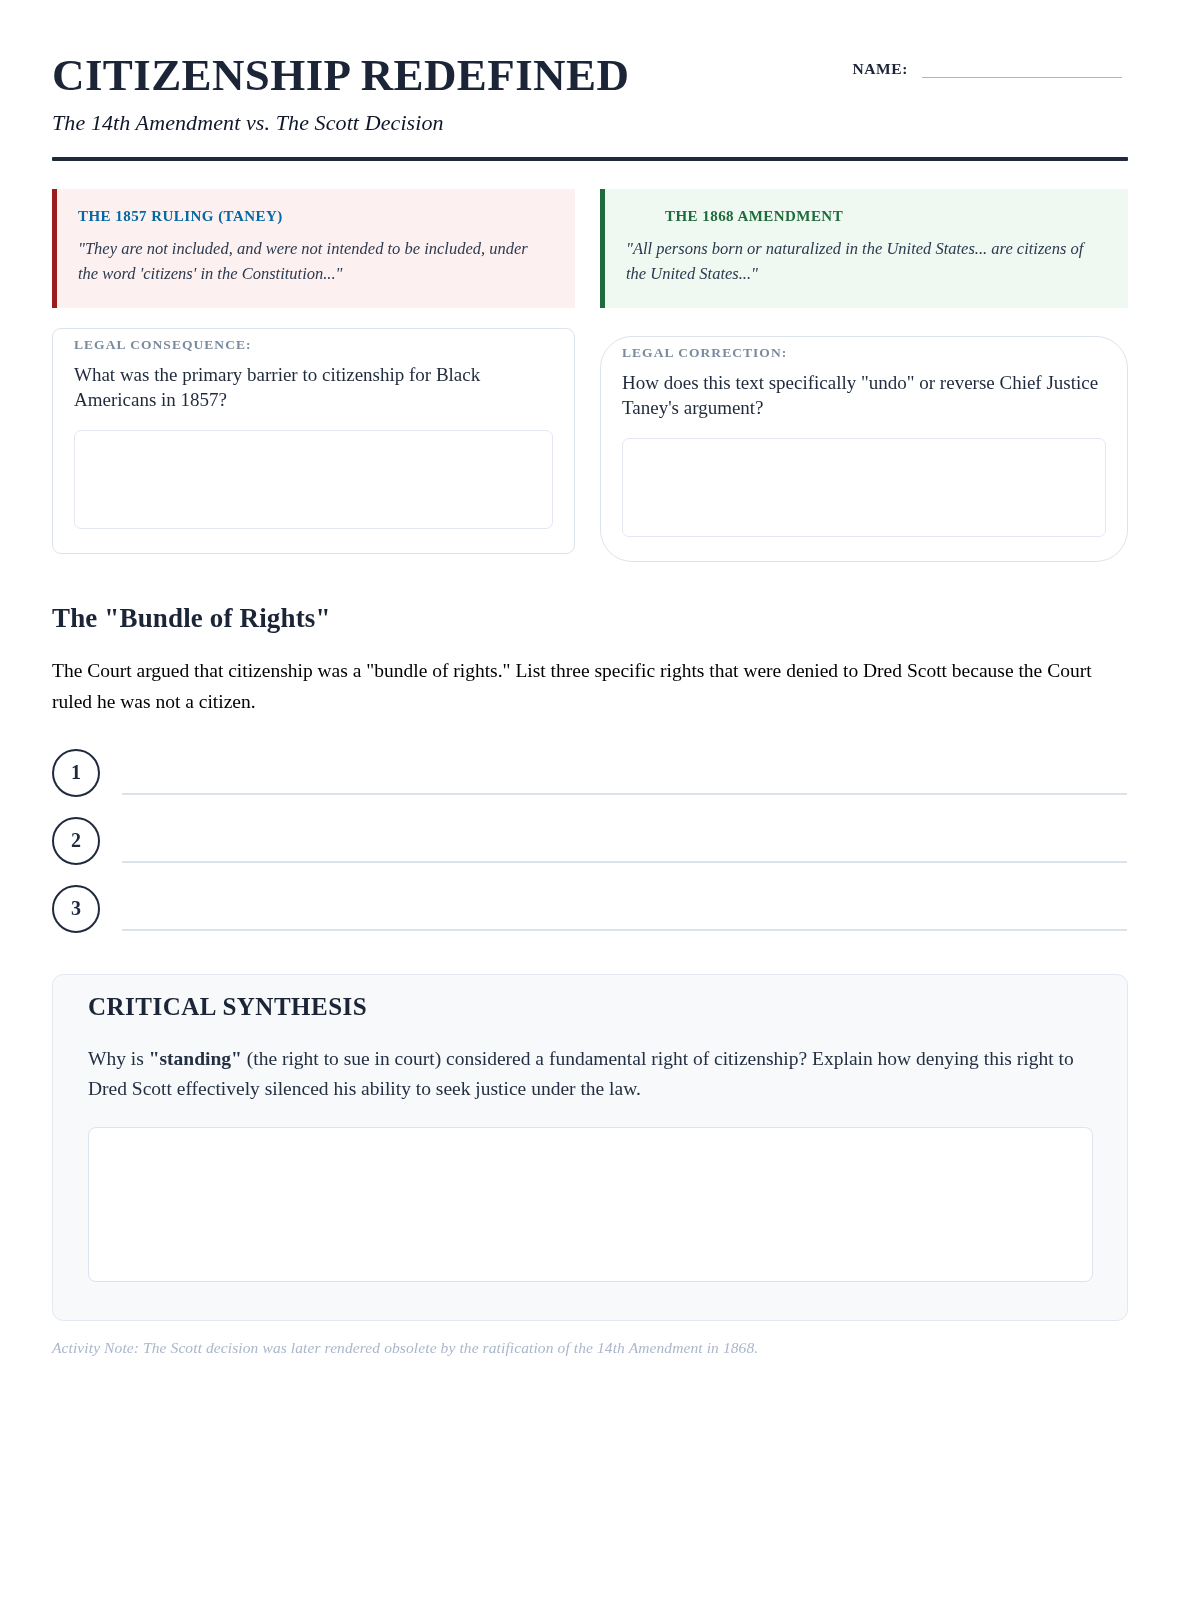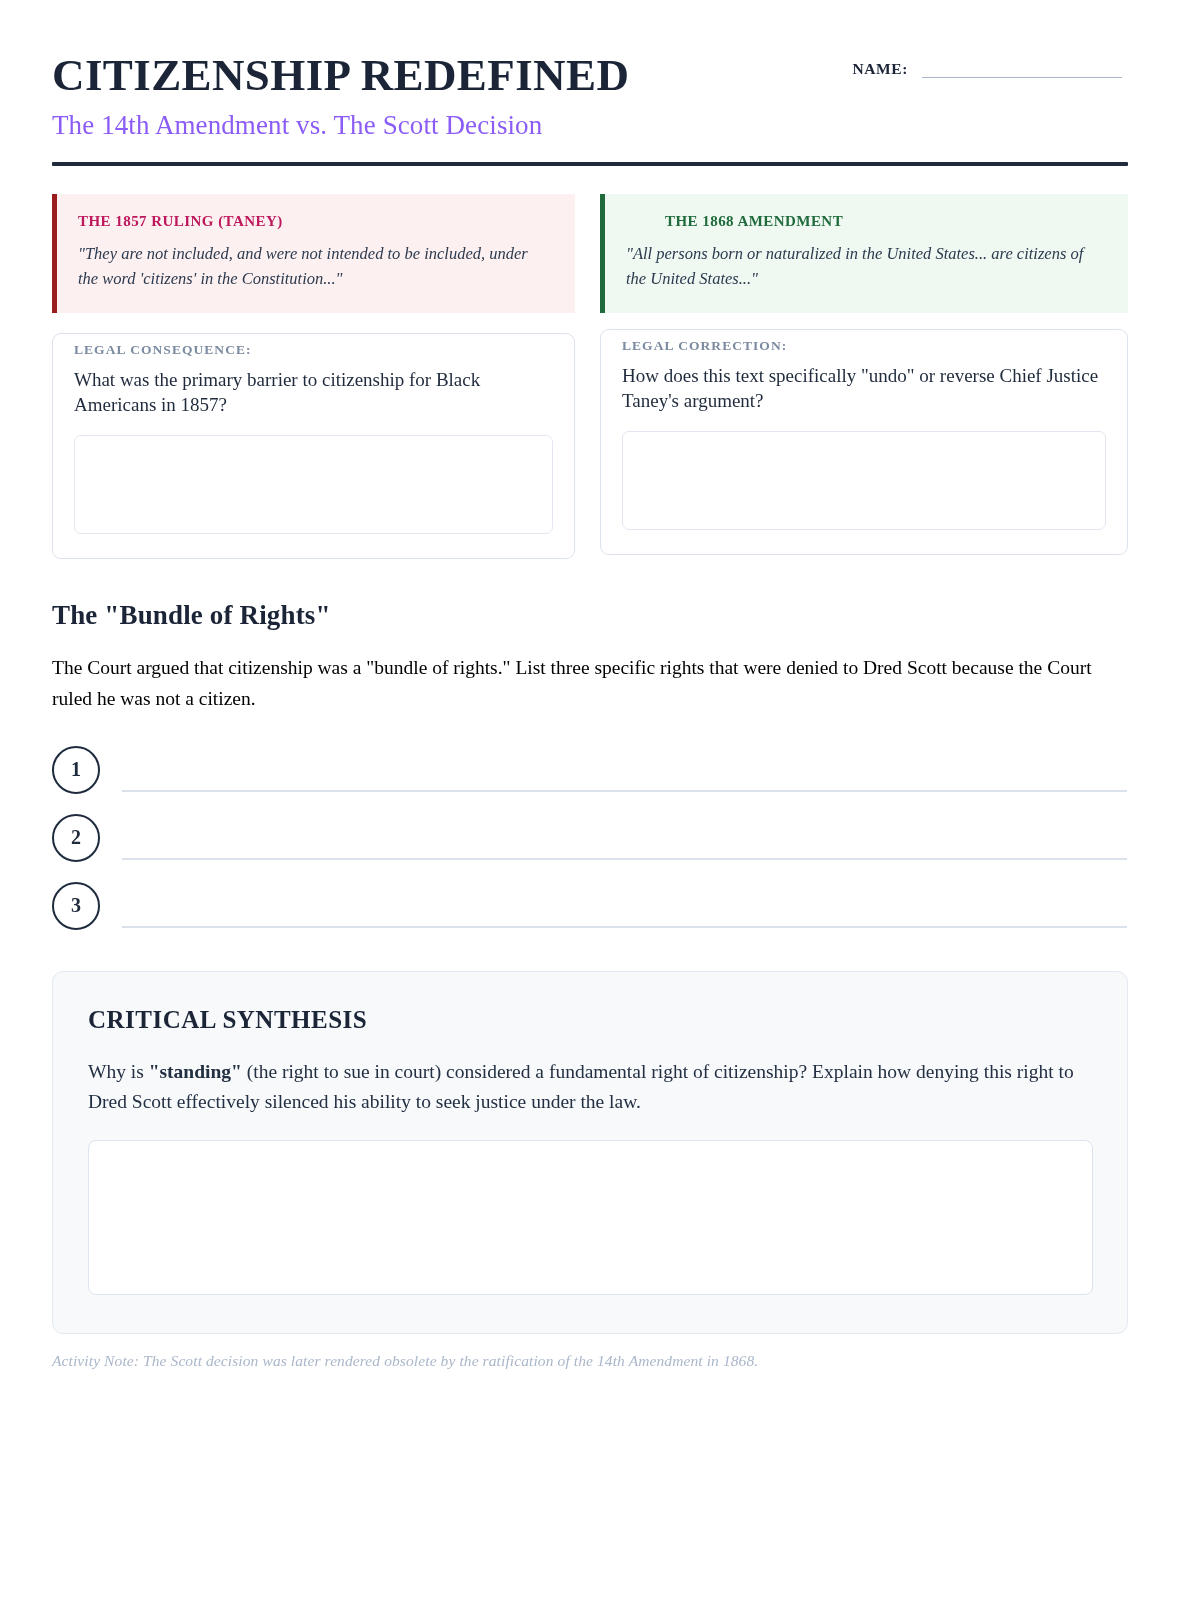--- a/index.html
+++ b/index.html
@@ -37,22 +37,23 @@
     font-size: 45px;
     font-weight: 700;
     letter-spacing: 0.4px;
     color: #1b2537;
     line-height: 1.06;
     white-space: nowrap;
   }
 
   .doc-subtitle {
     margin-top: 10px;
-    font-size: 27px;
-    color: #8b5cf6;
+    font-size: 22px;
+    font-style: italic;
+    color: #0f172a;
     letter-spacing: 0.1px;
   }
 
   .name-block {
     display: flex;
     align-items: center;
     gap: 14px;
     padding-top: 14px;
     padding-right: 6px;
   }
@@ -96,42 +97,42 @@
 
   .quote-card.amendment {
     border-left-color: #1f6b3c;
     background: #eff8f1;
   }
 
   .quote-heading {
     font-size: 15px;
     font-weight: 700;
     letter-spacing: 0.45px;
-    color: #be185d;
+    color: #0369a1;
     margin-bottom: 11px;
   }
 
   .amendment .quote-heading { color: #1f6b3c; margin-left: 39px; }
 
   .quote-text {
     font-size: 16.5px;
     font-style: italic;
     line-height: 1.52;
     color: #2b3a4f;
   }
 
   .prompt-card {
     border: 1.3px solid #dde3ec;
     border-radius: 9px;
     background: #ffffff;
     padding: 8px 21px 24px 21px;
   }
 
   .col-left .prompt-card { margin-top: 20px; }
-  .col-right .prompt-card { margin-top: 16px; }
+  .col-right .prompt-card { margin-top: 28px; border-radius: 32px; }
 
   .prompt-label {
     font-size: 13.5px;
     font-weight: 600;
     letter-spacing: 1.05px;
     color: #7b8a9f;
     text-transform: uppercase;
     margin-bottom: 9px;
   }
 
@@ -204,21 +205,21 @@
     margin-bottom: 2px;
     margin-right: 1px;
   }
 
   
   .synthesis {
     margin-top: 41px;
     border: 1.3px solid #e4e9f1;
     border-radius: 11px;
     background: #f7f9fb;
-    padding: 34px 34px 38px 35px;
+    padding: 18px 34px 38px 35px;
   }
 
   .synthesis-title {
     font-size: 25px;
     font-weight: 700;
     letter-spacing: 0.5px;
     color: #1b2537;
   }
 
   .synthesis-body {

